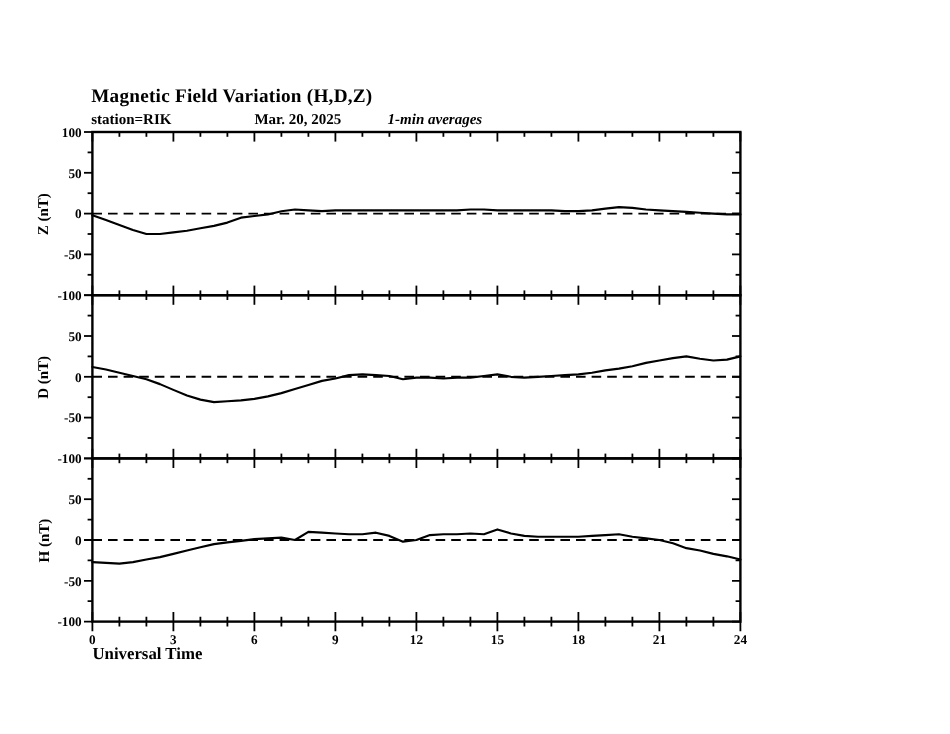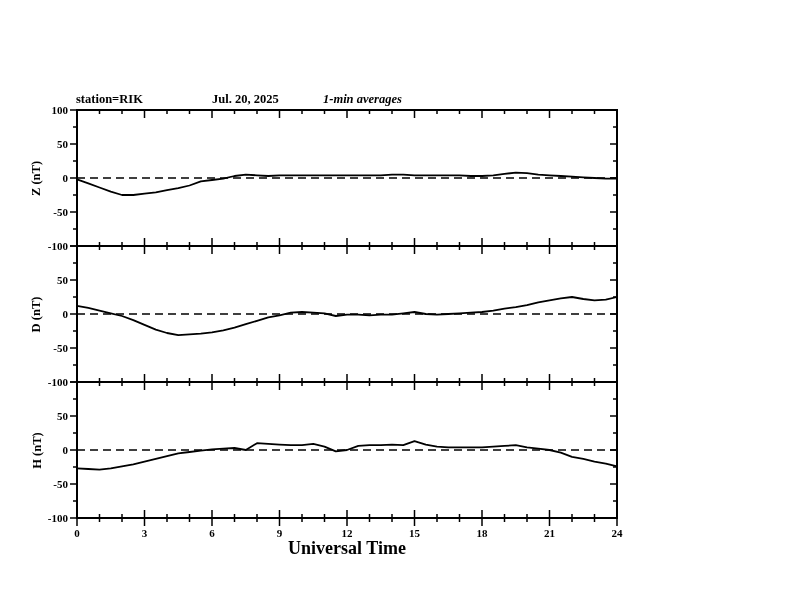--- a/index.html
+++ b/index.html
@@ -27,21 +27,21 @@
   .ylab{
     position:absolute;left:20px;width:34px;height:136px;
     display:flex;align-items:center;justify-content:center;
   }
   .ylab span{
     transform:rotate(-90deg);
     font-size:12.5px;font-weight:bold;white-space:nowrap;
   }
   .xtitle{
     position:absolute;left:77px;top:538px;width:540px;
-    text-align:center;font-size:18px;font-weight:bold;
+    text-align:left;font-size:14px;font-weight:bold;
   }
 </style>
 </head>
 <body>
 
 <div class="screen">
 
   <svg id="chart-svg" class="chart-svg" width="792" height="612" viewBox="0 0 792 612">
       <rect x="77" y="110" width="540" height="136" fill="none" stroke="#000000" stroke-width="2"></rect>
       <line x1="77" y1="178" x2="617" y2="178" stroke="#000000" stroke-width="1.6" stroke-dasharray="8 5"></line>
@@ -298,22 +298,23 @@
       <text x="144.5" y="537" text-anchor="middle" font-size="11" font-weight="bold" fill="#000000" font-family="&quot;Liberation Serif&quot;,&quot;DejaVu Serif&quot;,serif">3</text>
       <text x="212" y="537" text-anchor="middle" font-size="11" font-weight="bold" fill="#000000" font-family="&quot;Liberation Serif&quot;,&quot;DejaVu Serif&quot;,serif">6</text>
       <text x="279.5" y="537" text-anchor="middle" font-size="11" font-weight="bold" fill="#000000" font-family="&quot;Liberation Serif&quot;,&quot;DejaVu Serif&quot;,serif">9</text>
       <text x="347" y="537" text-anchor="middle" font-size="11" font-weight="bold" fill="#000000" font-family="&quot;Liberation Serif&quot;,&quot;DejaVu Serif&quot;,serif">12</text>
       <text x="414.5" y="537" text-anchor="middle" font-size="11" font-weight="bold" fill="#000000" font-family="&quot;Liberation Serif&quot;,&quot;DejaVu Serif&quot;,serif">15</text>
       <text x="482" y="537" text-anchor="middle" font-size="11" font-weight="bold" fill="#000000" font-family="&quot;Liberation Serif&quot;,&quot;DejaVu Serif&quot;,serif">18</text>
       <text x="549.5" y="537" text-anchor="middle" font-size="11" font-weight="bold" fill="#000000" font-family="&quot;Liberation Serif&quot;,&quot;DejaVu Serif&quot;,serif">21</text>
       <text x="617" y="537" text-anchor="middle" font-size="11" font-weight="bold" fill="#000000" font-family="&quot;Liberation Serif&quot;,&quot;DejaVu Serif&quot;,serif">24</text>
     </svg>
 
+  <div class="title">Magnetic Field Variation (H,D,Z)</div>
   <div class="sub station">station=RIK</div>
-  <div class="sub date">Jul. 20, 2025</div>
+  <div class="sub date">Mar. 20, 2025</div>
   <div class="sub avg">1-min averages</div>
 
   <div class="ylab" style="top:110px">
     <span>Z (nT)</span>
   </div>
   <div class="ylab" style="top:246px">
     <span>D (nT)</span>
   </div>
   <div class="ylab" style="top:382px">
     <span>H (nT)</span>

